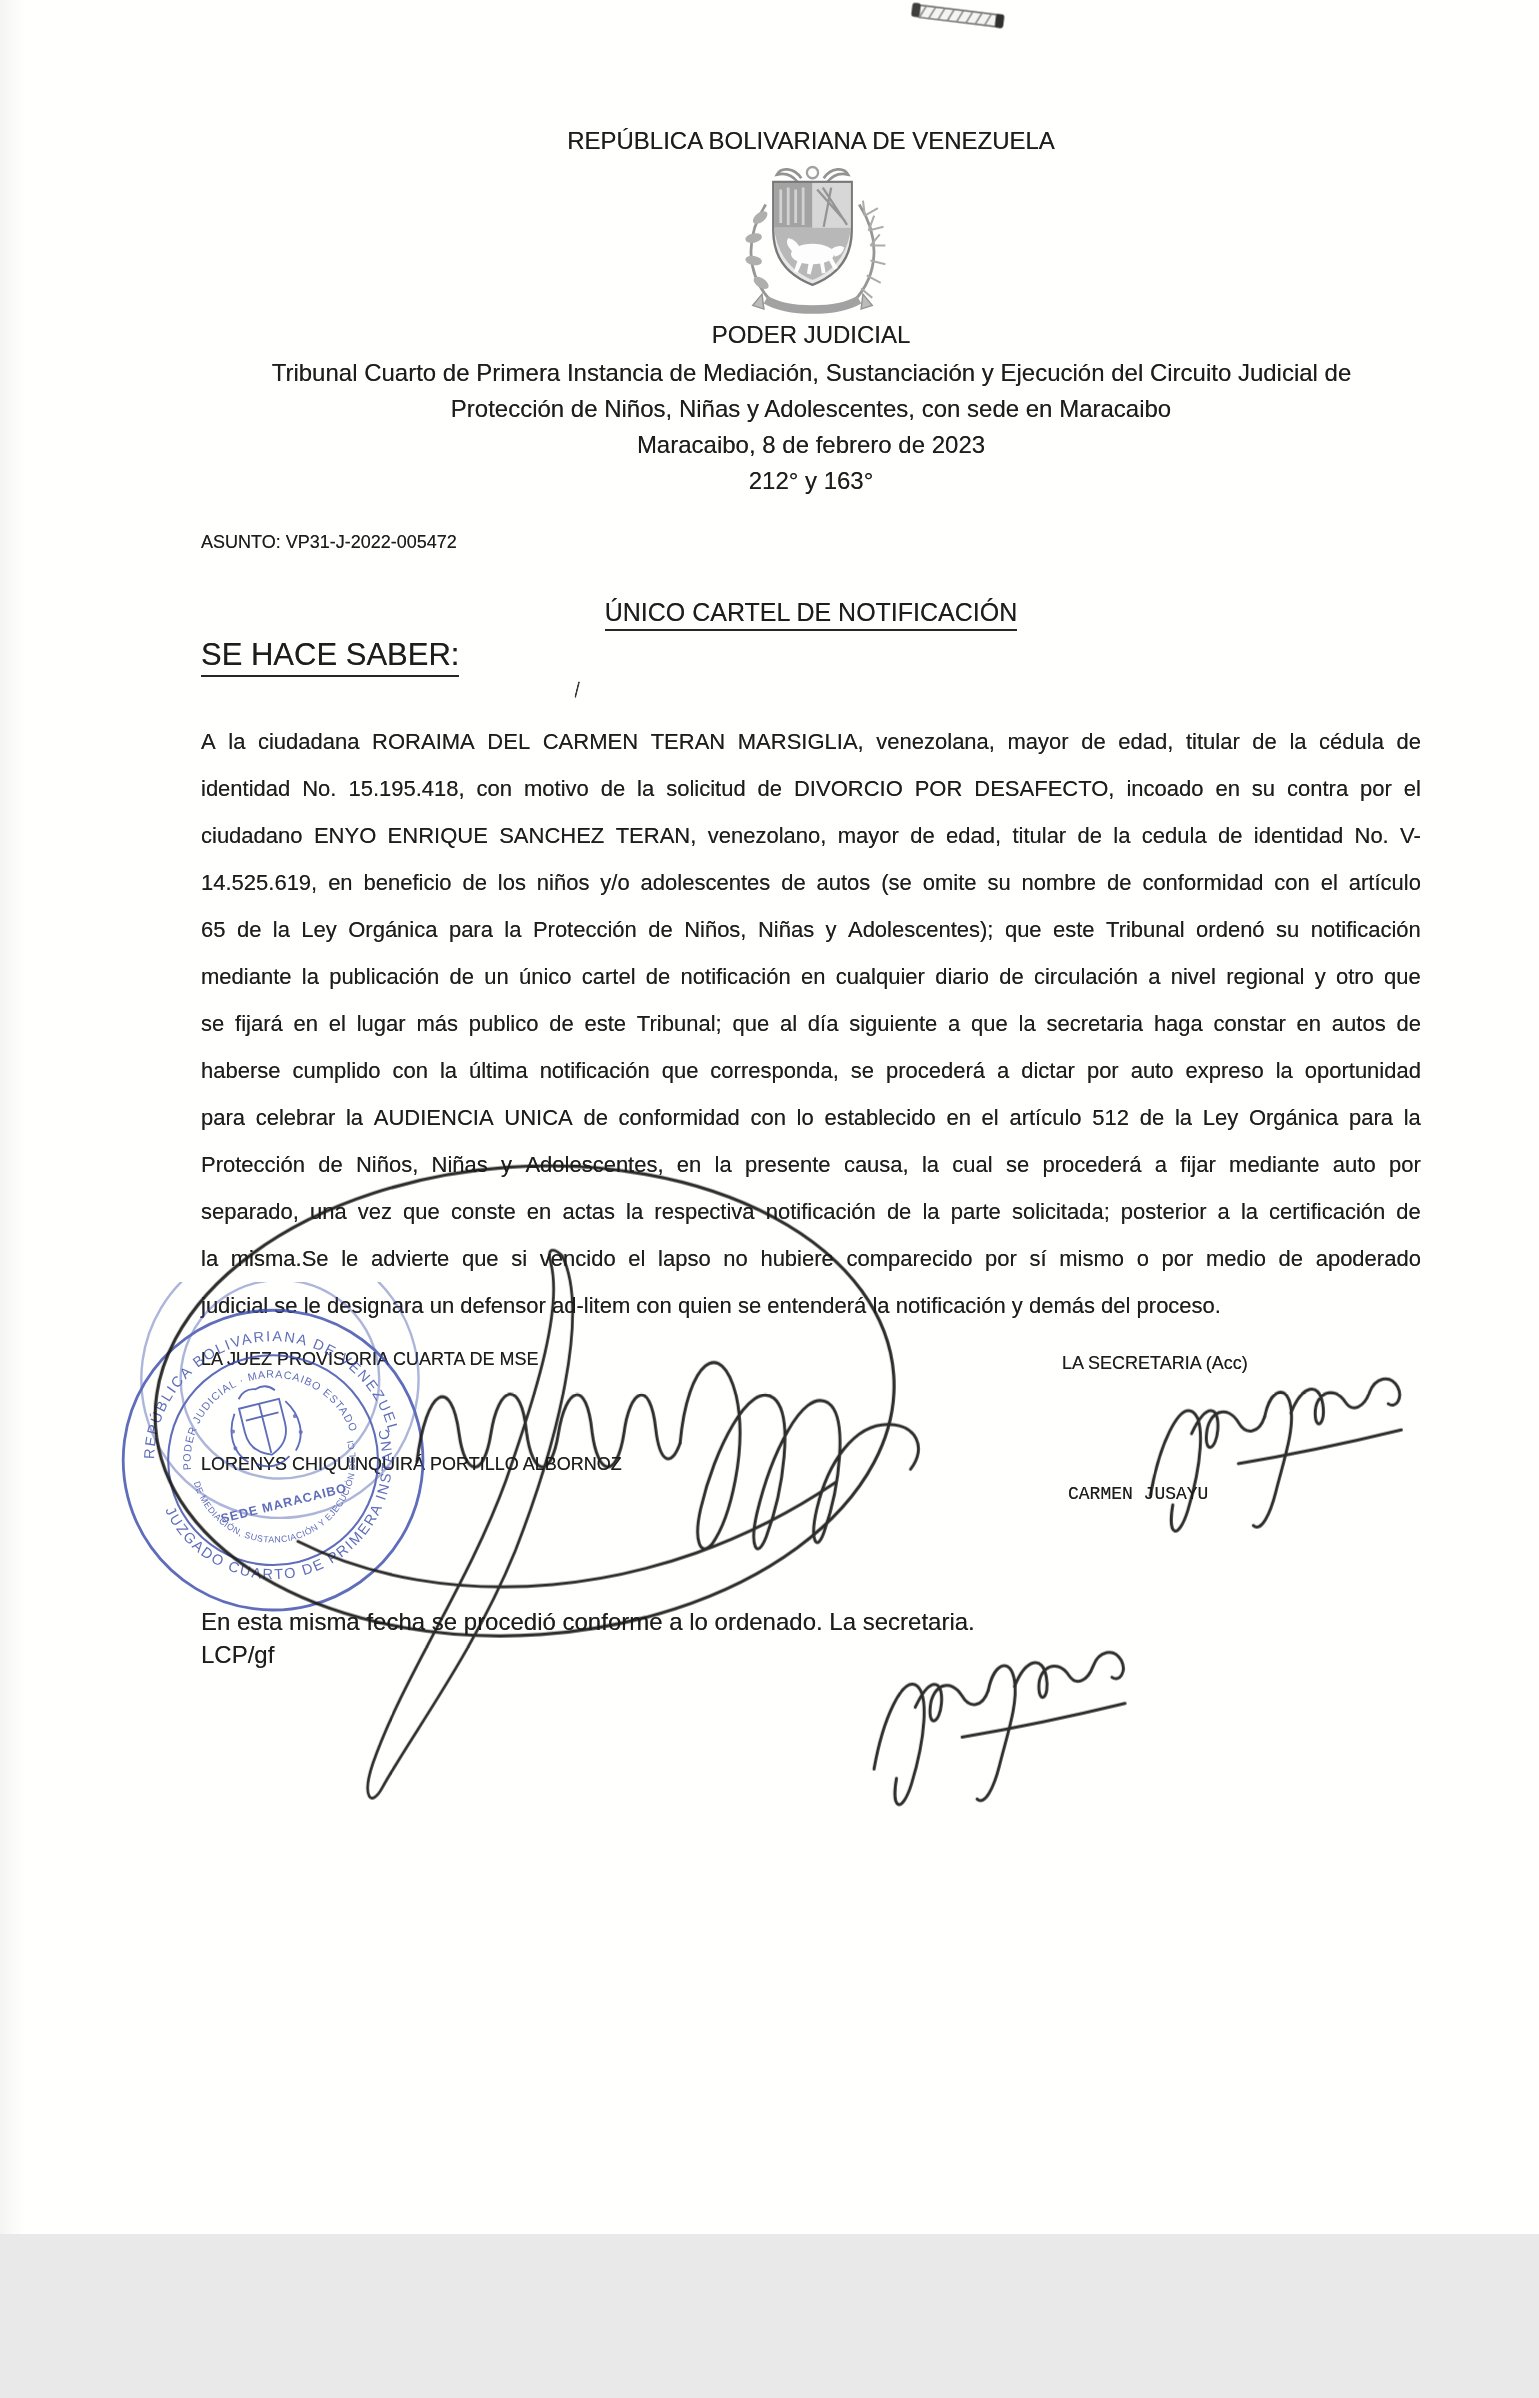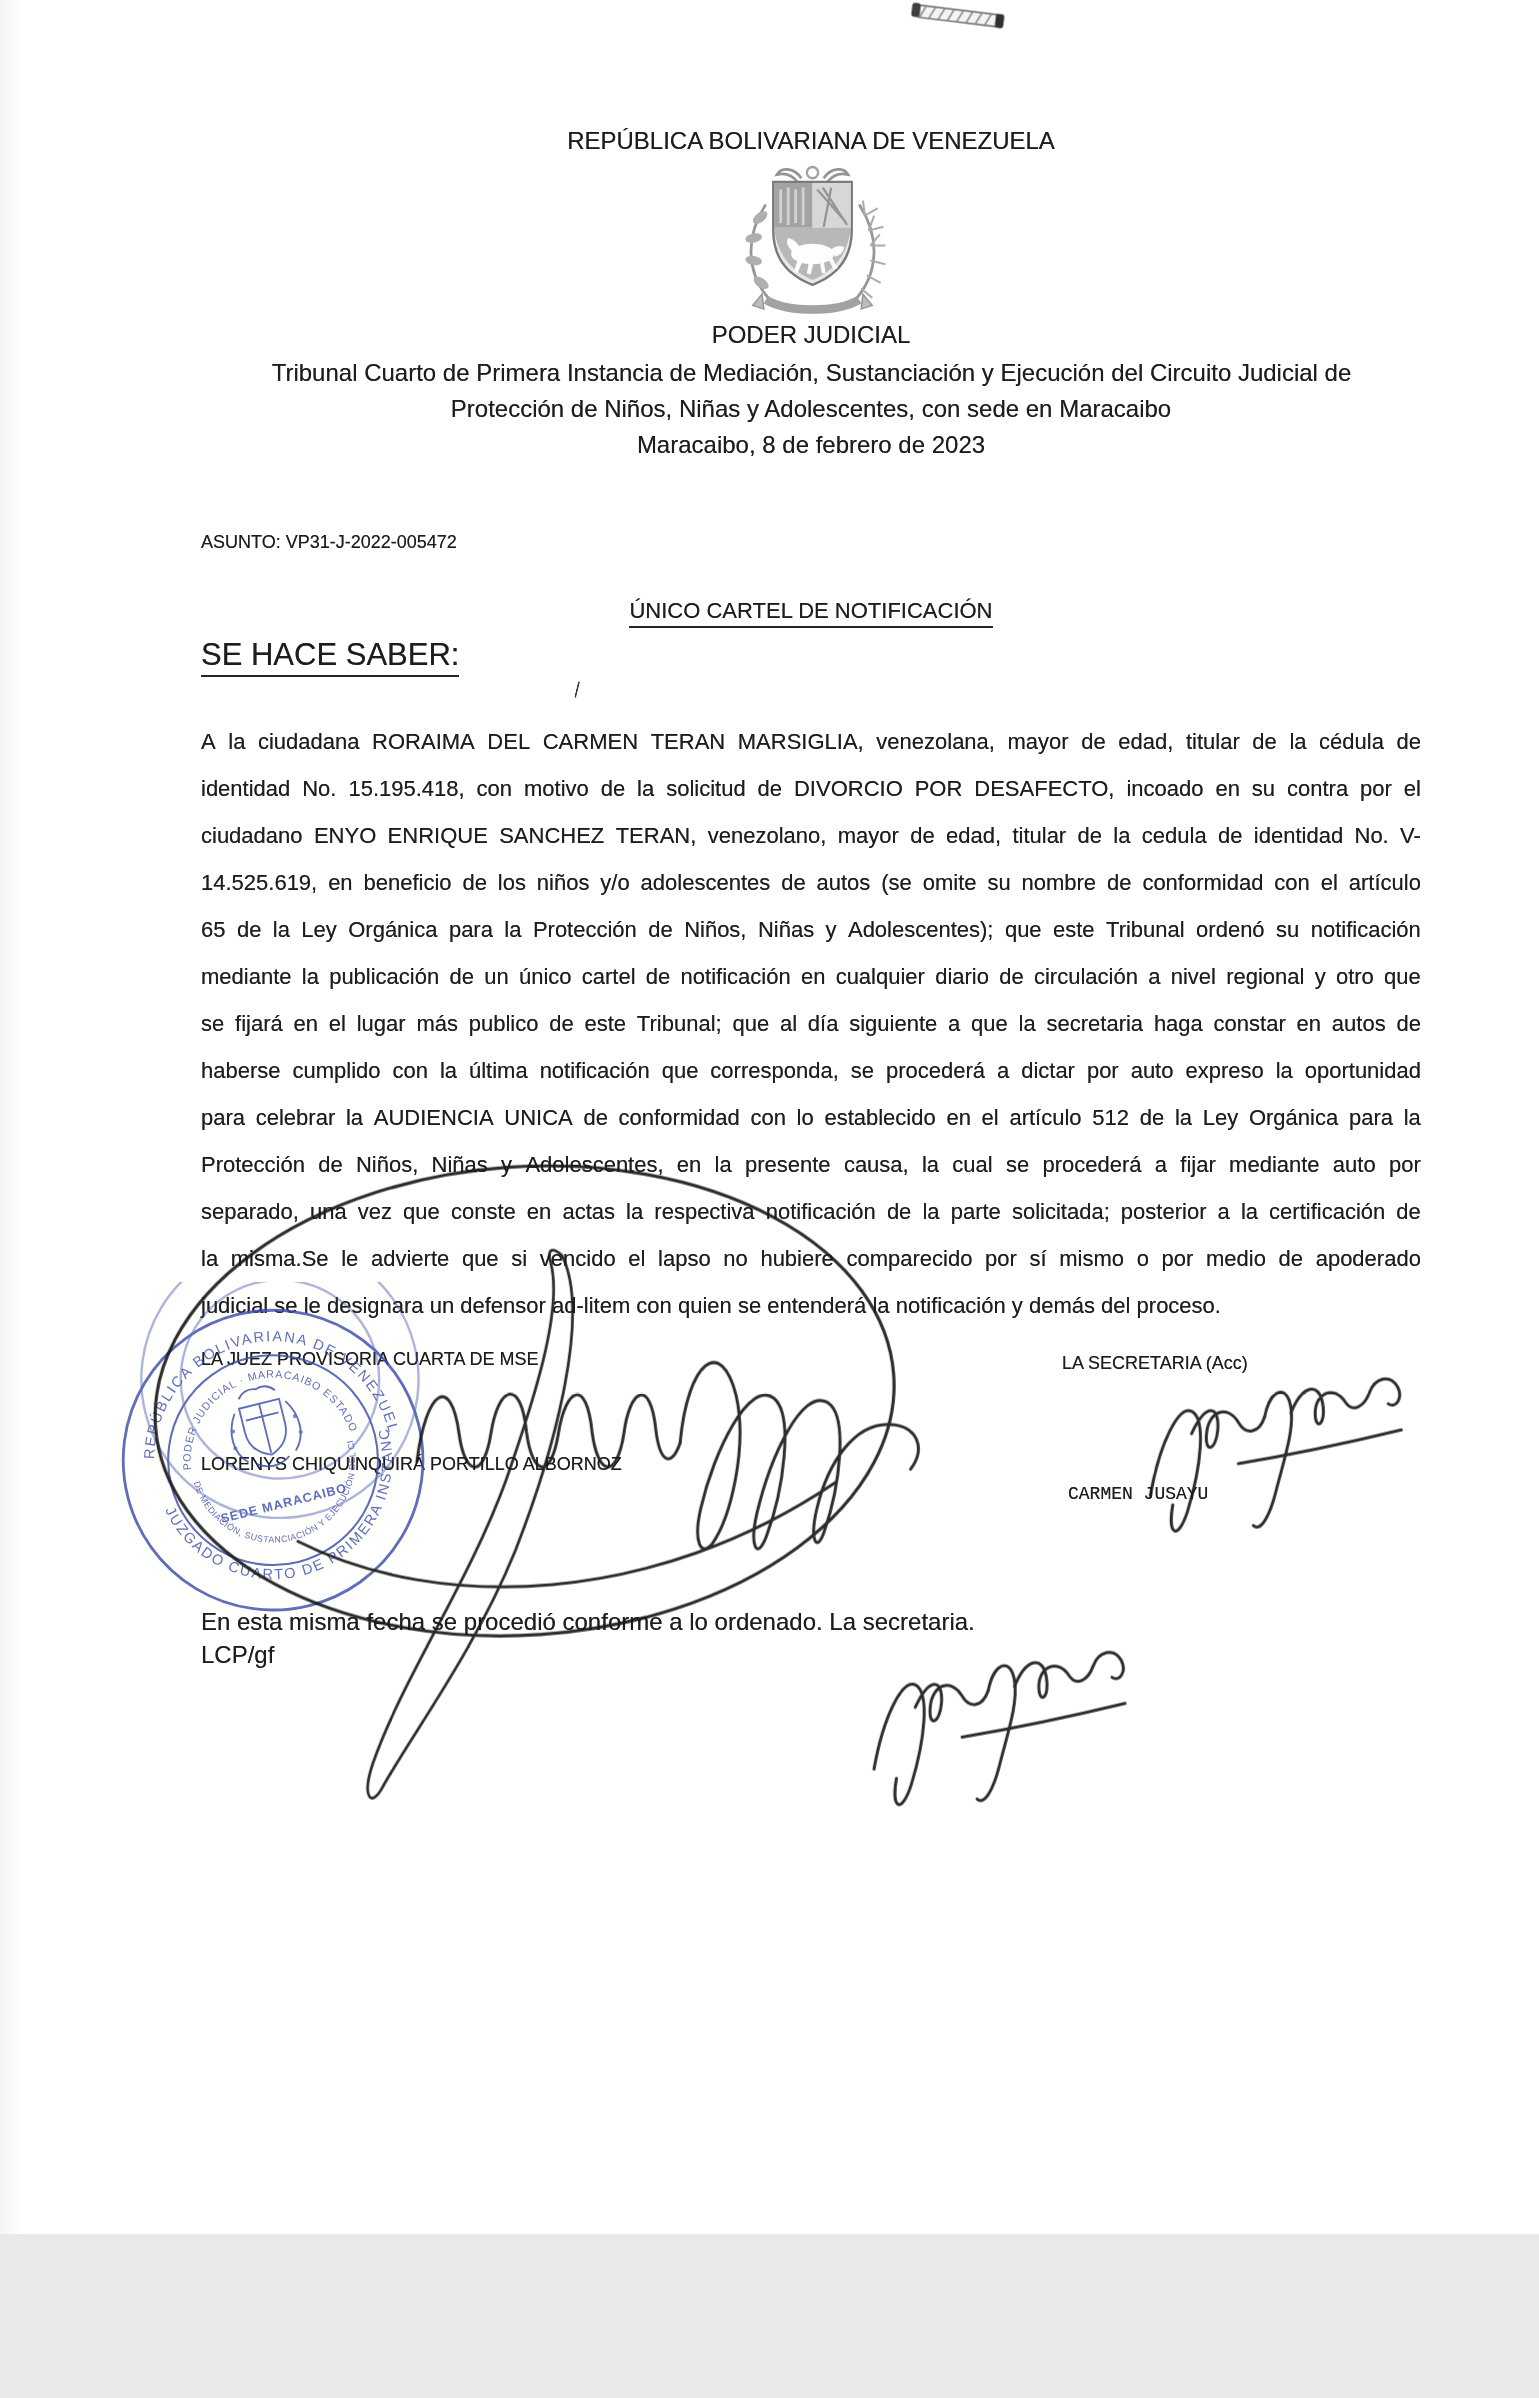--- a/index.html
+++ b/index.html
@@ -92,24 +92,25 @@
 
       <path d="M34,146 C58,160 110,160 134,146" fill="none" stroke="#9b9b9b" stroke-width="9"></path>
       <path d="M30,140 l-10,12 l12,4 z M138,140 l10,12 l-12,4 z" fill="#b7b7b7" stroke="#8b8b8b" stroke-width="1.5"></path>
     </svg>
   </div>
 
   <div class="abs ctr doc-text hdr" style="top:320px;">PODER JUDICIAL</div>
   <div class="abs doc-text hdr" style="left:150px;width:1323px;top:358px;text-align:center;">Tribunal Cuarto de Primera Instancia de Mediación, Sustanciación y Ejecución del Circuito Judicial de</div>
   <div class="abs ctr doc-text hdr" style="top:394px;">Protección de Niños, Niñas y Adolescentes, con sede en Maracaibo</div>
   <div class="abs ctr doc-text hdr" style="top:430px;">Maracaibo, 8 de febrero de 2023</div>
+  <div class="abs ctr doc-text hdr" style="top:466px;">212° y 163°</div>
 
   <div class="abs doc-text lbl" style="left:201px;top:532px;">ASUNTO: VP31-J-2022-005472</div>
 
-  <div class="abs ctr doc-text" style="top:598px;font-size:22px;">
+  <div class="abs ctr doc-text" style="top:598px;font-size:25px;">
     <span class="underline">ÚNICO CARTEL DE NOTIFICACIÓN</span>
   </div>
   <div class="abs doc-text" style="left:201px;top:637px;font-size:31px;">
     <span class="underline">SE HACE SABER:</span>
   </div>
 
   <div class="abs" style="left:576px;top:682px;width:7.5px;height:17px;border-left:2.8px solid #3a3a3a;transform:rotate(14deg);border-radius:1.9px;"></div>
 
   <div id="notice-body" class="doc-text">
       <div class="body-line">

